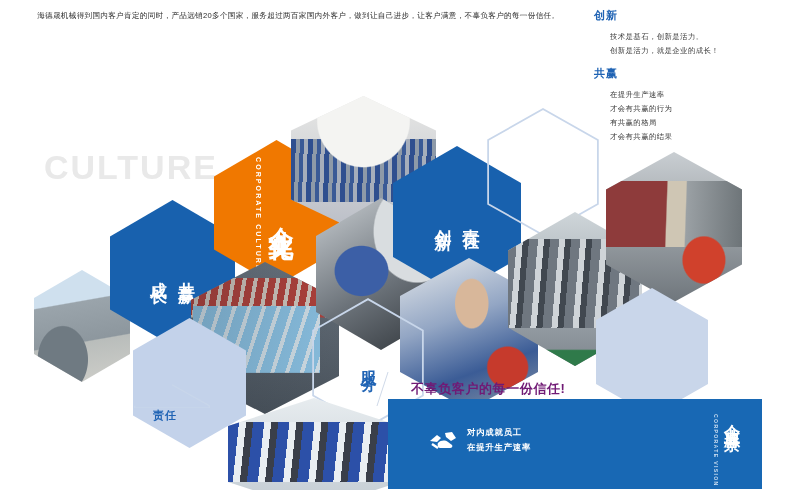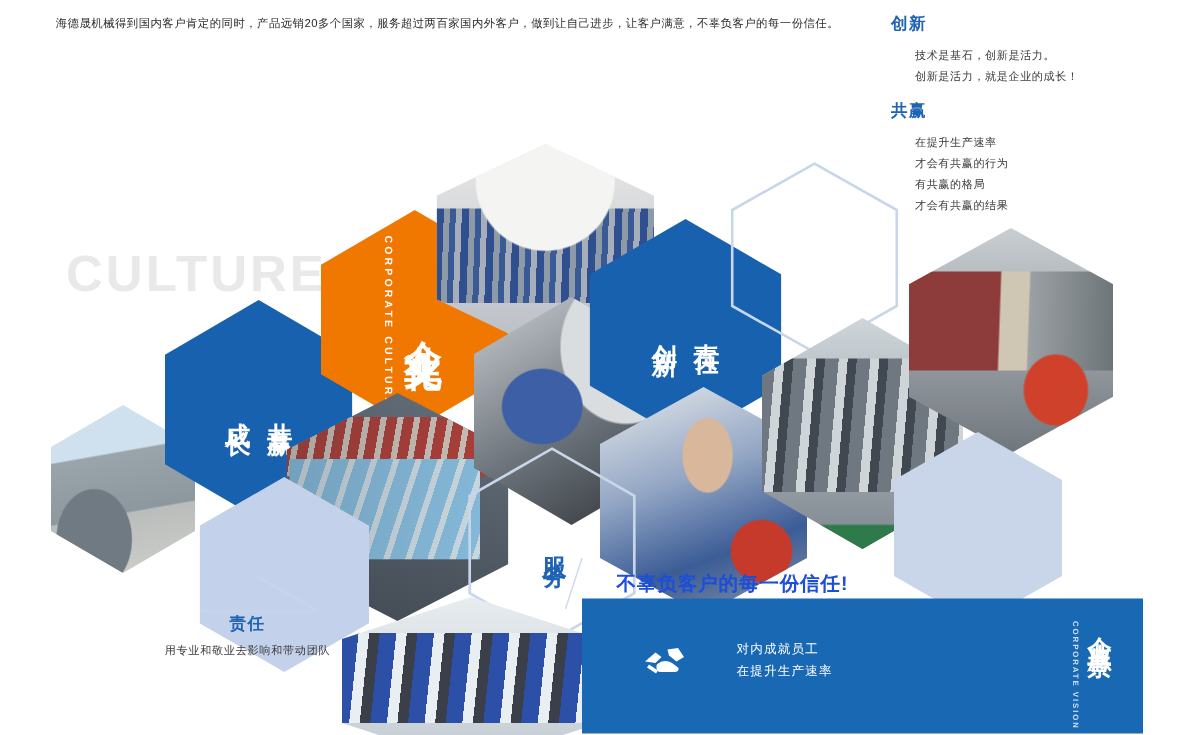--- a/index.html
+++ b/index.html
@@ -31,21 +31,21 @@
     font-size:7.4px; color:#3a3a3a; line-height:14px; letter-spacing:.4px;margin-left:16px;
   }
   #val-innovation{ left:594px; top:8px; }
   #val-winwin{ left:594px; top:66px; }
 
   
   .watermark{
     position:absolute; font-weight:bold; letter-spacing:2px;
     white-space:nowrap; pointer-events:none;
   }
-  #wm-culture{ left:44px; top:164px; font-size:34px; color:#e9e9e9; }
+  #wm-culture{ left:44px; top:148px; font-size:34px; color:#e9e9e9; }
   #wm-trust{ left:497px; top:322px; font-size:30px; color:#dde4f3; }
 
   
   .hex{
     position:absolute;
     clip-path:polygon(25% 0%,75% 0%,100% 50%,75% 100%,25% 100%,0% 50%);
     overflow:hidden;
     background-repeat:no-repeat;
     background-size:cover;
   }
@@ -96,32 +96,32 @@
   }
 
   
   #resp-block{ position:absolute; left:92px; top:408px; width:146px; text-align:center; }
   #resp-block .rb-title{ font-size:11px; font-weight:bold; color:#1f63b4; letter-spacing:1px; }
   #resp-block .rb-line{ font-size:7.4px; color:#3a3a3a; line-height:14px; letter-spacing:.5px; margin-top:4px; }
 
   
   #slogan{
     position:absolute; left:411px; top:380px;
-    font-size:13px; font-weight:bold; color:#1d4ed8; letter-spacing:.6px;
+    font-size:13px; font-weight:bold; color:#701a75; letter-spacing:.6px;
   }
   #banner{
     position:absolute; left:388px; top:399px; width:374px; height:90px;
     background:#1868b4;
   }
   #banner .items{
     position:absolute; left:40px; top:26px; display:flex; gap:44px; align-items:center;
   }
   #banner .bitem{ display:flex; align-items:center; gap:9px; }
   #banner .bitem .txt{
-    color:#fff; font-size:8.4px; font-weight:normal; line-height:15px; letter-spacing:.8px;margin-left:24px;
+    color:#fff; font-size:8.4px; font-weight:bold; line-height:15px; letter-spacing:.8px;
   }
   #banner .bico svg{ display:block; }
   #banner .vision{
     position:absolute; right:20px; top:12px;
     display:flex; align-items:flex-start; gap:2px;
   }
   #banner .vision .vcn{
     writing-mode:vertical-rl; text-orientation:upright;
     color:#fff; font-size:16px; font-weight:bold; letter-spacing:4px;
   }
@@ -268,21 +268,20 @@
        background-repeat:no-repeat;"></div>
 
 <div class="hex-outline" style="left:134px;top:384px;width:76px;height:24px;">
   <svg viewBox="0 0 100 32" preserveAspectRatio="none">
     <polyline points="50,1 99,29 99,32 1,32 1,29" fill="none" stroke="#c8d6ea" stroke-width="1.8"></polyline>
   </svg>
 </div>
 
 <div id="resp-block">
   <div class="rb-title">责任</div>
-  <div class="rb-line">用专业和敬业去影响和带动团队</div>
 </div>
 
 <div id="diag"></div>
 <div id="slogan">不辜负客户的每一份信任!</div>
 
 <div id="banner">
   <div class="items">
 
     <div class="bitem">
       <span class="bico">

